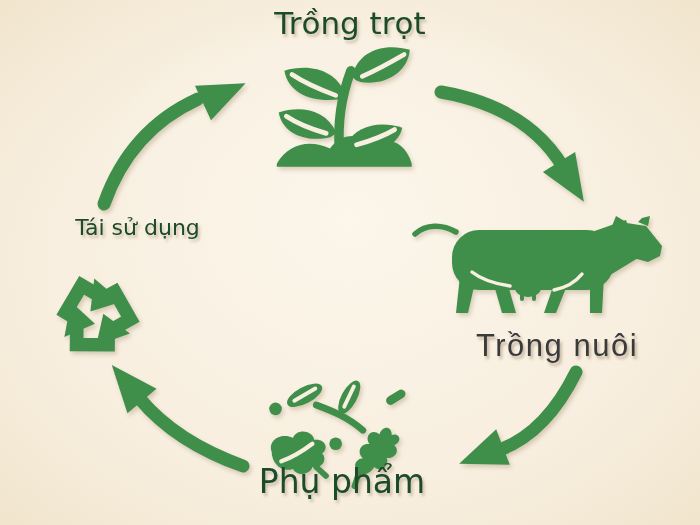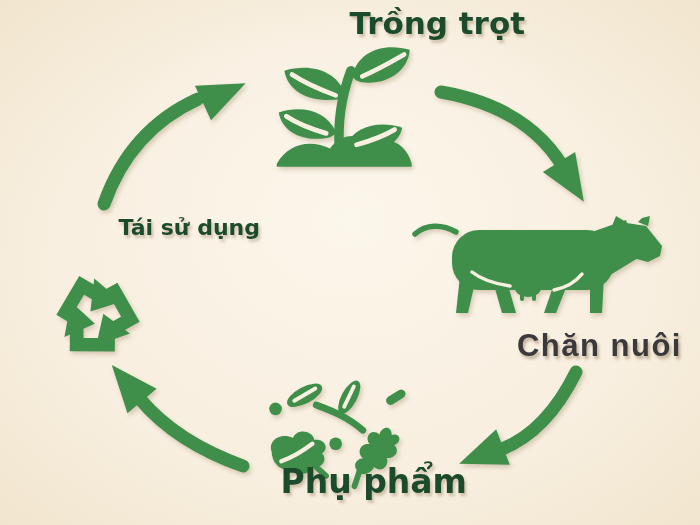--- a/index.html
+++ b/index.html
@@ -6,21 +6,21 @@
   body{
     width:700px;height:525px;overflow:hidden;position:relative;
     font-family:"DejaVu Sans", sans-serif;
     background:
       radial-gradient(ellipse at 50% 42%, rgba(255,252,244,.55) 0%, rgba(255,252,244,0) 55%),
       radial-gradient(ellipse at 50% 50%, var(--background,#f8efe0) 60%, #f1e5cd 100%);
   }
   .stage-canvas{position:absolute;left:0;top:0;
     filter:drop-shadow(2px 3px 2px rgba(130,105,70,.28));}
   .stage-label{
-    position:absolute;text-align:right;font-weight:bold;
+    position:absolute;text-align:center;font-weight:normal;
     color:var(--label-green,#1c4b2c);
     text-shadow:2px 3px 3px rgba(130,105,70,.35);
     white-space:nowrap;line-height:1.1;
   }
   .lbl-cultivation{left:175px;top:6px;width:350px;font-size:31px;}
   .lbl-reuse{left:15px;top:216px;width:245px;font-size:22px;}
   .lbl-byproducts{left:217px;top:464px;width:250px;font-size:33px;}
   .lbl-livestock{
     left:432px;top:329px;width:250px;font-size:31px;
     font-family:"Liberation Sans", sans-serif;letter-spacing:1.5px;
@@ -117,17 +117,17 @@
     <g transform="translate(40,86)">
       <path d="M-28,-4 C-32,-16 -18,-24 -6,-18 C-2,-28 14,-26 16,-16 C26,-18 32,-8 24,-2 C30,4 24,14 14,12 C12,20 -2,22 -6,14 C-18,18 -28,8 -28,-4 Z"></path>
       <path d="M-18,6 C-6,2 6,-6 14,-12" fill="none" stroke="var(--background)" stroke-width="4.5" stroke-linecap="round"></path>
       <path d="M18,12 L28,21" stroke="var(--icon-green)" stroke-width="6" stroke-linecap="round"></path>
     </g>
   </g>
 </svg>
 
 <div class="stage-label lbl-cultivation">Trồng trọt</div>
 
-<div class="stage-label lbl-livestock">Chăn nuôi</div>
+<div class="stage-label lbl-livestock">Trồng nuôi</div>
 
 <div class="stage-label lbl-byproducts">Phụ phẩm</div>
 
 <div class="stage-label lbl-reuse">Tái sử dụng</div>
 
 </body></html>

